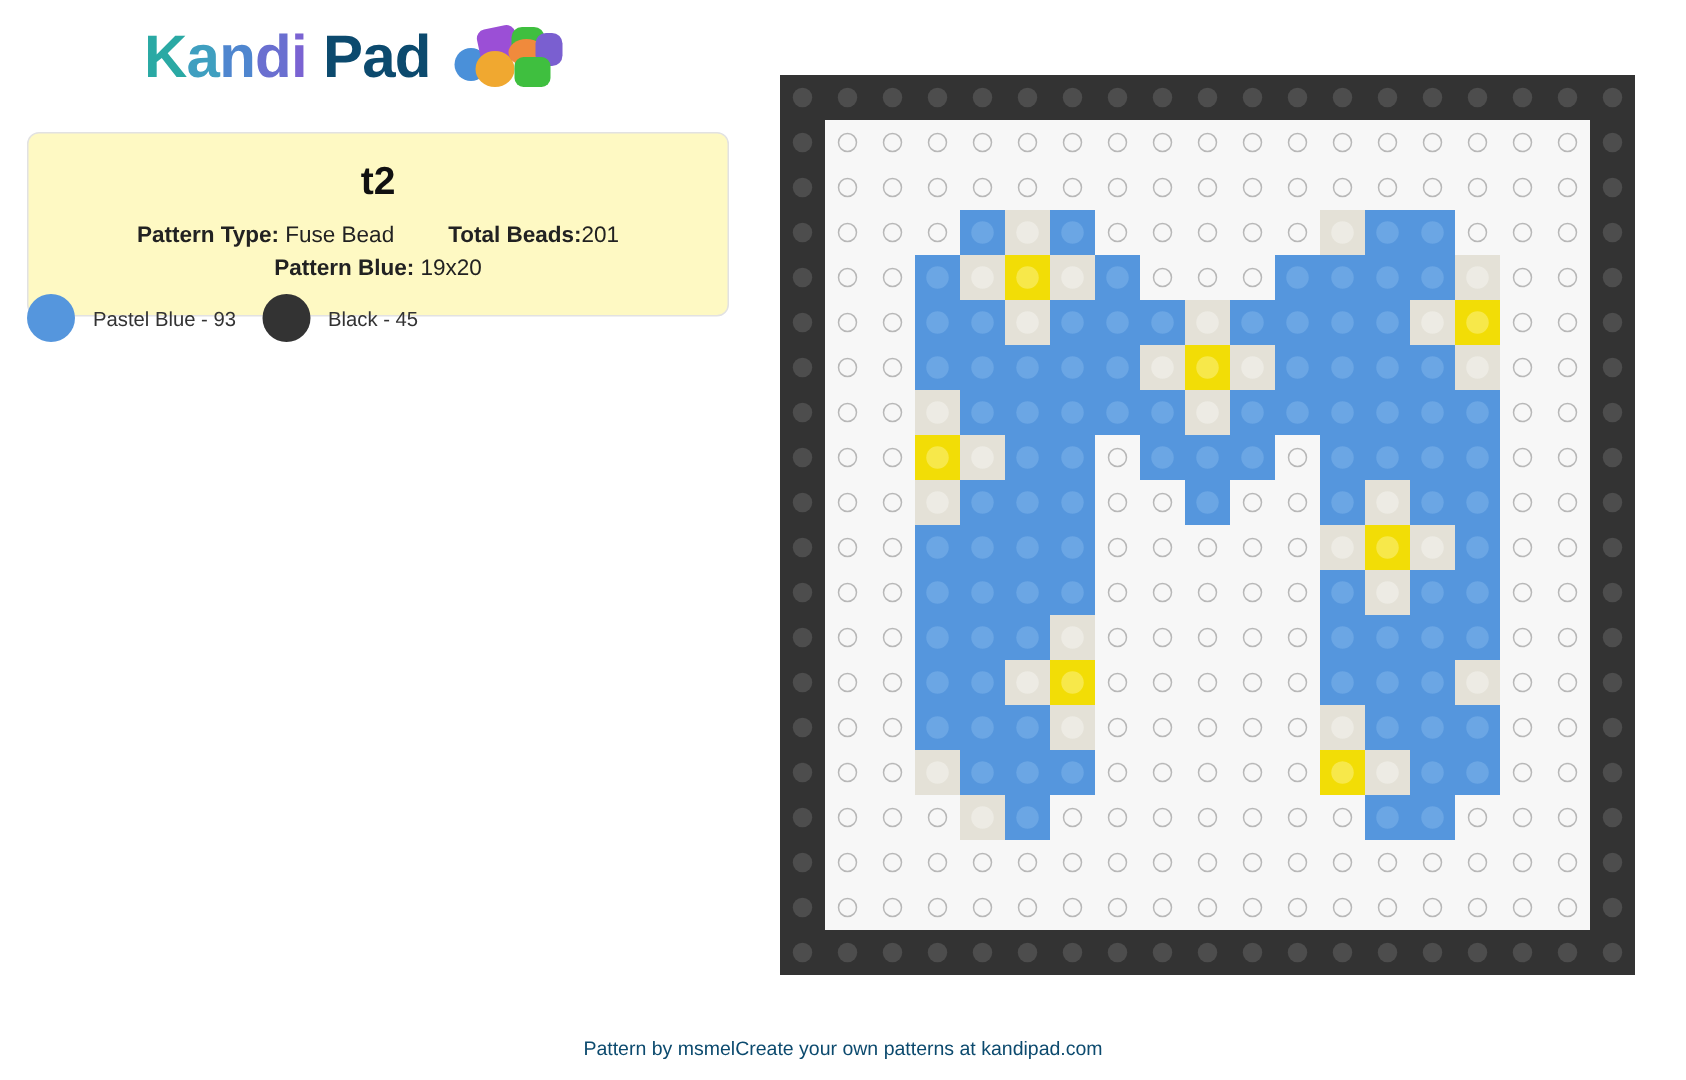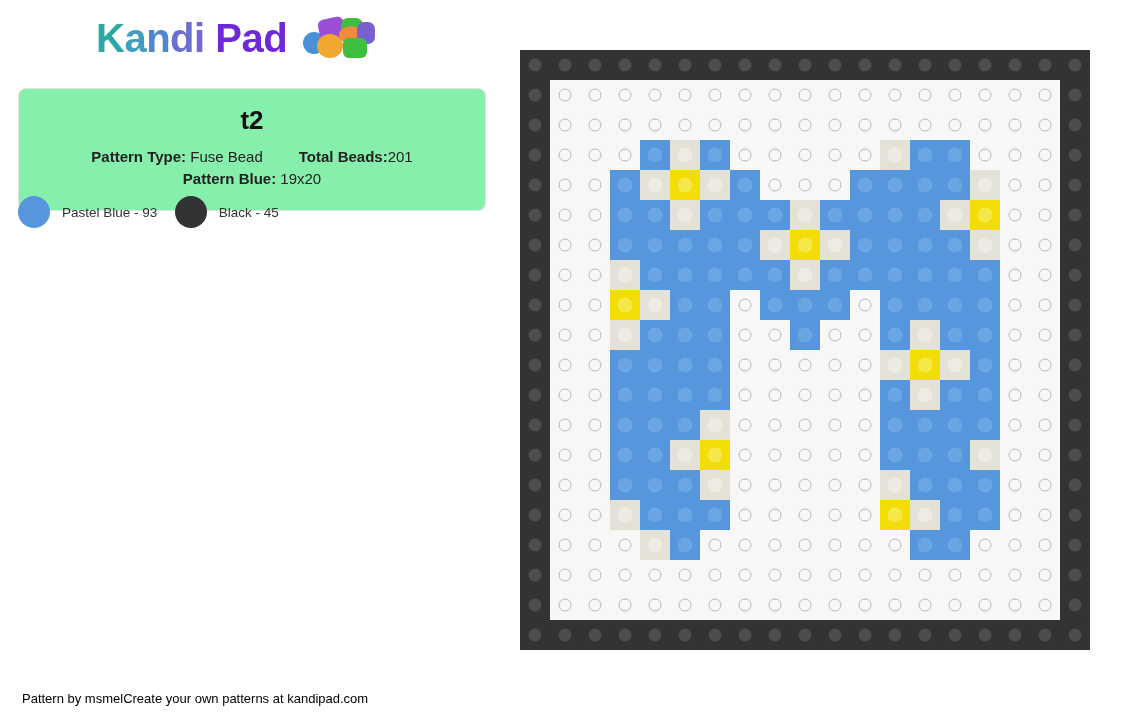--- a/index.html
+++ b/index.html
@@ -22,34 +22,34 @@
   }
   .logo-text {
     font-size: 40px; font-weight: 700; letter-spacing: -0.5px;
     line-height: 1;
   }
   .logo-k { color: #2aa9a4; }
   .logo-a { color: #3f9fc0; }
   .logo-n { color: #4f86cf; }
   .logo-d { color: #6a6fd0; }
   .logo-i { color: #7a63d2; }
-  .logo-p { color: #6d28d9; }
+  .logo-p { color: #0c4a6e; }
   .logo-beads { position: relative; width: 78px; height: 44px; display:inline-block; }
   .bead { position: absolute; border-radius: 6px; }
   .bead.b1 { left: 6px;  top: 16px; width: 22px; height: 22px; border-radius: 50%; background: #4a90d9; }
   .bead.b2 { left: 22px; top: 2px;  width: 26px; height: 24px; background: #9b4fd6; transform: rotate(-12deg); }
   .bead.b3 { left: 44px; top: 2px;  width: 22px; height: 20px; background: #3fbf3f; border-radius: 7px; }
   .bead.b4 { left: 20px; top: 18px; width: 26px; height: 24px; border-radius: 50%; background: #f0a830; }
   .bead.b5 { left: 42px; top: 10px; width: 24px; height: 18px; border-radius: 50%; background: #f08a3c; }
   .bead.b6 { left: 60px; top: 6px;  width: 18px; height: 22px; background: #7a5fd0; border-radius: 7px; }
   .bead.b7 { left: 46px; top: 22px; width: 24px; height: 20px; background: #3fbf3f; border-radius: 6px; }
 
   .info-card {
     position: absolute; left: 18px; top: 88px; width: 468px;
-    border: 1px solid #e2e2e2; border-radius: 8px; background: #86efac;
+    border: 1px solid #e2e2e2; border-radius: 8px; background: #fef9c3;
     padding: 14px 18px 18px 18px; text-align: center;
   }
   .pattern-title { font-size: 26px; font-weight: 700; color: #111; margin: 2px 0 12px 0; }
   .meta-row { font-size: 15px; color: #222; margin: 5px 0; }
   .meta-row .lbl { font-weight: 700; }
   .meta-inline { display: inline-block; }
   .meta-gap { display: inline-block; width: 36px; }
 
   .legend {
     position: absolute; left: 18px; top: 196px; width: 470px;
@@ -86,22 +86,22 @@
     border: 1px solid #b8b8b8; background: transparent;
   }
   .cell.black::after { width: 13px; height: 13px; background: #4d4d4d; }
   .cell.blue::after  { width: 15px; height: 15px; background: #6ba6e4; }
   .cell.marsh::after { width: 15px; height: 15px; background: #edebe4; }
   .cell.yellow::after{ width: 15px; height: 15px; background: #f7e84a; }
 
   
   .footer {
     position: absolute; left: 0; bottom: 14px; width: 1124px;
-    display: flex; justify-content: flex-start;
-    padding: 0 22px; font-size: 13px; color: #000000;
+    display: flex; justify-content: center;
+    padding: 0 22px; font-size: 13px; color: #0c4a6e;
   }
 </style>
 </head>
 <body>
 
 <div class="page">
 
   <div class="left-panel">
 
     <div class="logo-wrap">

